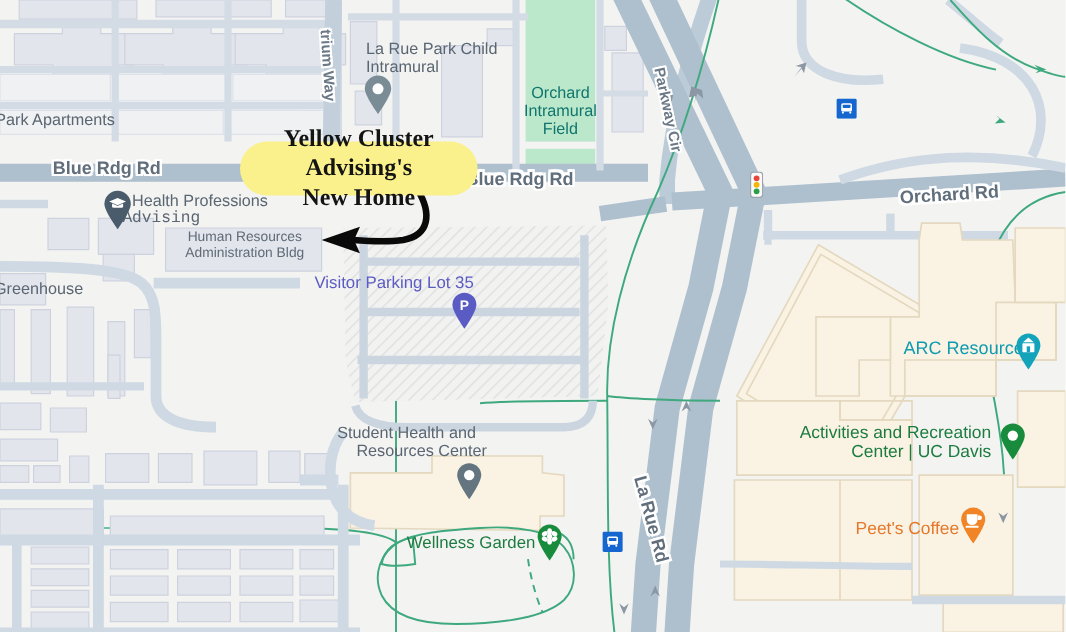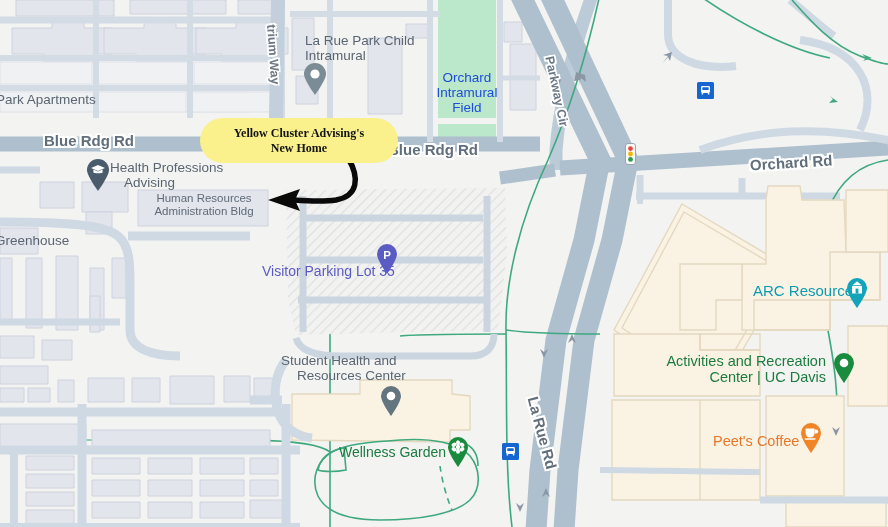--- a/index.html
+++ b/index.html
@@ -8,23 +8,23 @@
     position:relative;width:888px;height:527px;overflow:hidden;
     background:#F3F3F2;
   }
   .layer{position:absolute;left:0;top:0;width:888px;height:527px;}
   svg.layer{display:block;}
   
   .lbl{position:absolute;white-space:pre;line-height:1.12;pointer-events:none;}
   .lbl-poi{color:#5A6672;font-size:13.5px;}
   .lbl-bldg{color:#5F6B77;font-size:11.5px;text-align:center;}
   .lbl-apt{color:#5A6672;font-size:13.5px;}
-  .lbl-park{color:#1d4ed8;font-size:13.5px;text-align:center;}
+  .lbl-park{color:#0f766e;font-size:13.5px;text-align:center;}
   .lbl-garden{color:#1C7C3F;font-size:14px;}
-  .lbl-parking{color:#5B5BC4;font-size:14px;margin-top:36px;}
+  .lbl-parking{color:#5B5BC4;font-size:14px;}
   .lbl-arc{color:#0E9BB0;font-size:15px;}
   .lbl-rec{color:#1C7C3F;font-size:14.5px;text-align:right;line-height:1.15;}
   .lbl-coffee{color:#E5782A;font-size:14.5px;}
   .lbl-road{
     color:#616E7B;font-size:15px;font-weight:bold;
     text-shadow:
       -2px -2px 0 #fff, 2px -2px 0 #fff, -2px 2px 0 #fff, 2px 2px 0 #fff,
       -2px 0 0 #fff, 2px 0 0 #fff, 0 -2px 0 #fff, 0 2px 0 #fff;
   }
   .lbl-road-sm{
@@ -32,21 +32,21 @@
     text-shadow:
       -1.6px -1.6px 0 #fff, 1.6px -1.6px 0 #fff, -1.6px 1.6px 0 #fff,
       1.6px 1.6px 0 #fff, -1.6px 0 0 #fff, 1.6px 0 0 #fff,
       0 -1.6px 0 #fff, 0 1.6px 0 #fff;
   }
   
   #callout{
     position:absolute;left:200px;top:118px;width:198px;height:45px;
     background:#FAF18C;border-radius:23px;
     display:flex;flex-direction:column;align-items:center;justify-content:center;
-    font-family:"Liberation Serif",serif;font-weight:bold;font-size:12px;
+    font-family:"Liberation Serif",serif;font-weight:bold;font-size:20px;
     color:#141414;line-height:1.22;text-align:center;z-index:40;
   }
   
   .pin{position:absolute;z-index:30;}
   .ico{position:absolute;z-index:30;}
 </style>
 </head>
 <body>
 
 <div id="map">
@@ -280,21 +280,21 @@
   <div class="lbl lbl-apt" style="left:-4px;top:92px;">Park Apartments</div>
 
   <div class="lbl lbl-poi" style="left:305px;top:33px;">La Rue Park Child</div>
   <div class="lbl lbl-poi" style="left:305px;top:48px;">Intramural</div>
 
   <div class="lbl lbl-park" style="left:425px;top:70px;width:84px;">Orchard</div>
   <div class="lbl lbl-park" style="left:425px;top:85px;width:84px;">Intramural</div>
   <div class="lbl lbl-park" style="left:425px;top:100px;width:84px;">Field</div>
 
   <div class="lbl lbl-poi" style="left:110px;top:160px;">Health Professions</div>
-  <div class="lbl lbl-poi" style="left:124px;top:175px;">Advising</div>
+  <div class="lbl lbl-poi" style="left:102px;top:175px;font-family:Liberation Mono, monospace;">Advising</div>
 
   <div class="lbl lbl-bldg" style="left:140px;top:192px;width:128px;">Human Resources</div>
   <div class="lbl lbl-bldg" style="left:140px;top:205px;width:128px;">Administration Bldg</div>
 
   <div class="lbl lbl-poi" style="left:-5px;top:233px;">Greenhouse</div>
 
   <div class="lbl lbl-parking" style="left:262px;top:228px;">Visitor Parking Lot 35</div>
 
   <div class="lbl lbl-poi" style="left:281px;top:353px;">Student Health and</div>
   <div class="lbl lbl-poi" style="left:297px;top:368px;">Resources Center</div>

